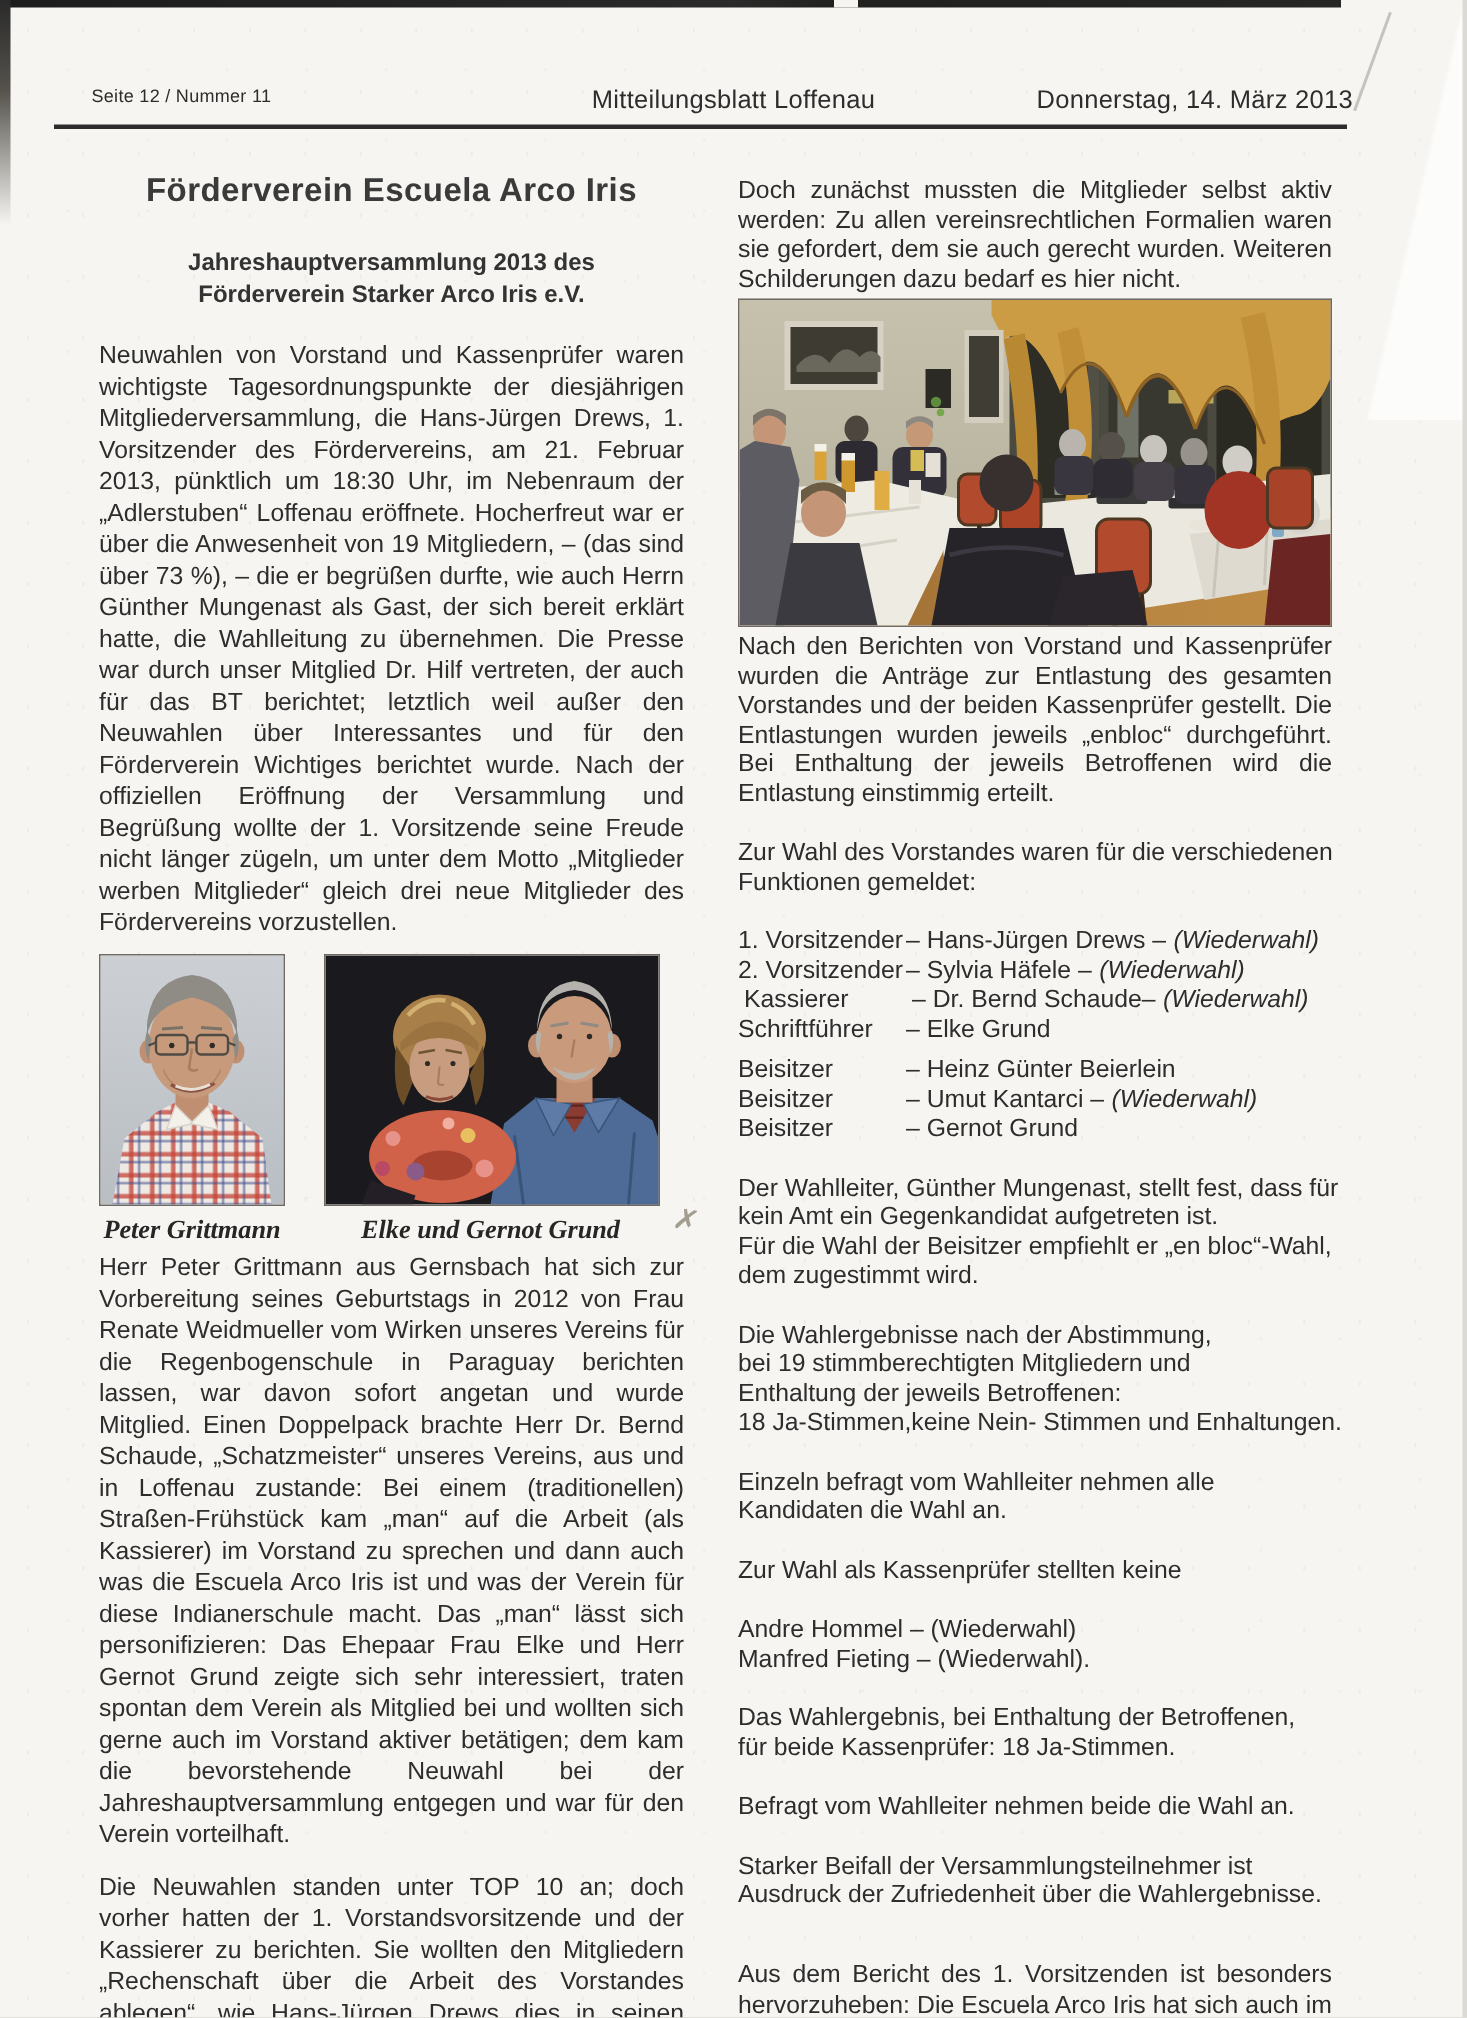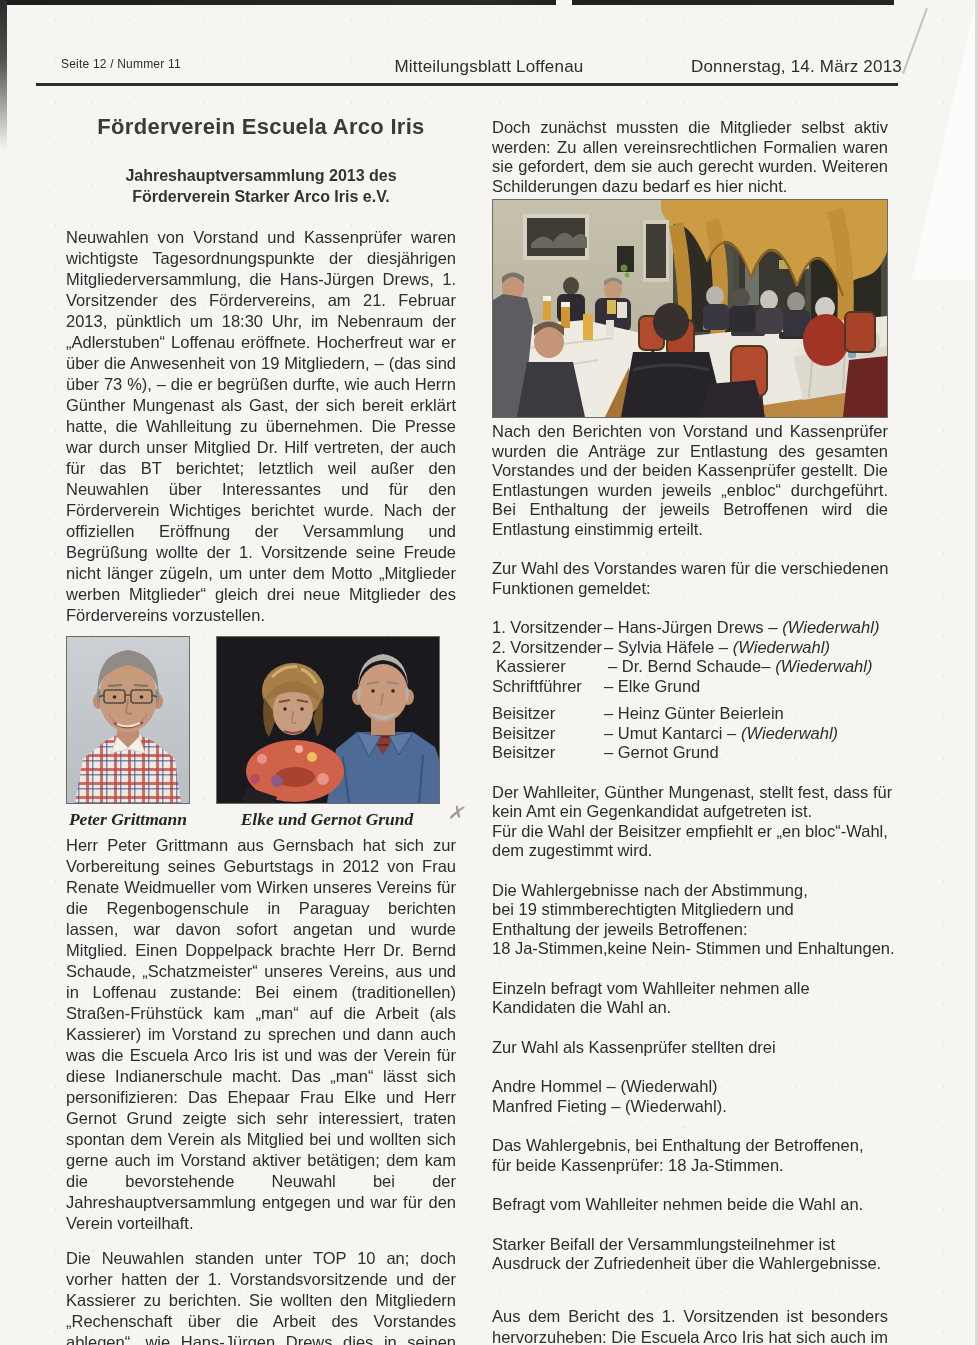--- a/index.html
+++ b/index.html
@@ -358,21 +358,21 @@
       <div class="line">Enthaltung der jeweils Betroffenen:</div>
       <div class="line">18 Ja-Stimmen,keine Nein- Stimmen und Enhaltungen.</div>
     </div>
 
     <div class="rblock">
       <div class="line">Einzeln befragt vom Wahlleiter nehmen alle</div>
       <div class="line">Kandidaten die Wahl an.</div>
     </div>
 
     <div class="rblock">
-      <div class="line">Zur Wahl als Kassenprüfer stellten drei</div>
+      <div class="line">Zur Wahl als Kassenprüfer stellten keine</div>
     </div>
 
     <div class="rblock">
       <div class="line">Andre Hommel – (Wiederwahl)</div>
       <div class="line">Manfred Fieting – (Wiederwahl).</div>
     </div>
 
     <div class="rblock">
       <div class="line">Das Wahlergebnis, bei Enthaltung der Betroffenen,</div>
       <div class="line">für beide Kassenprüfer: 18 Ja-Stimmen.</div>

